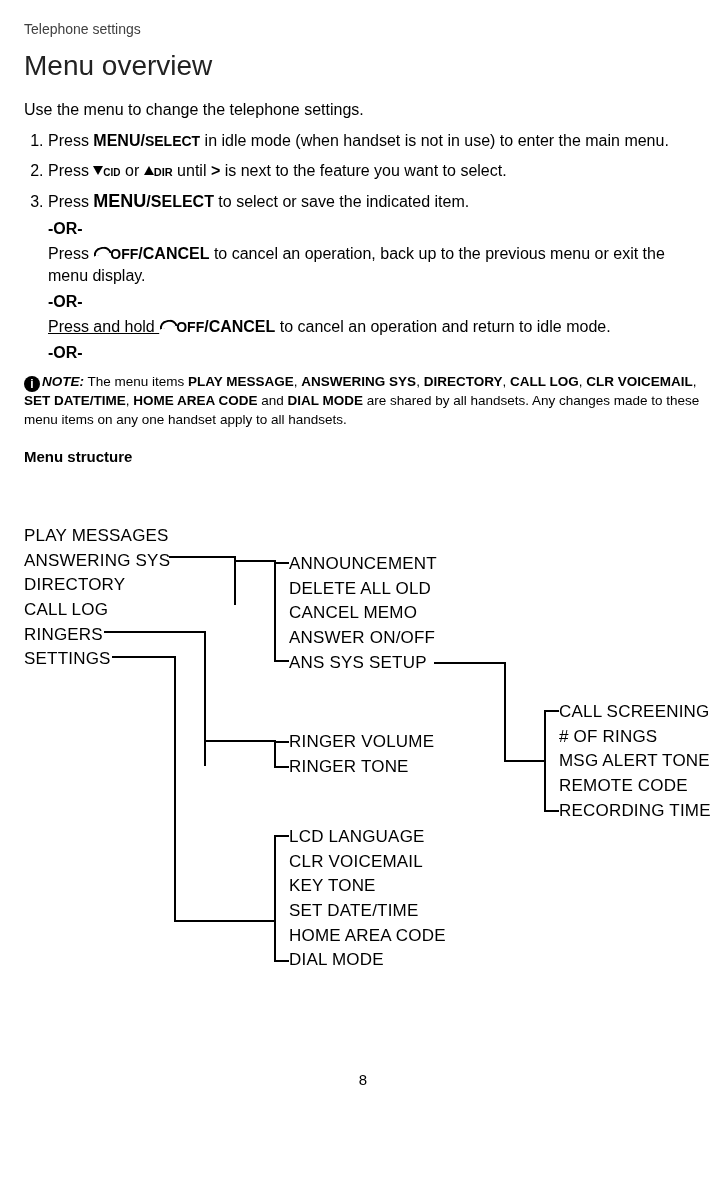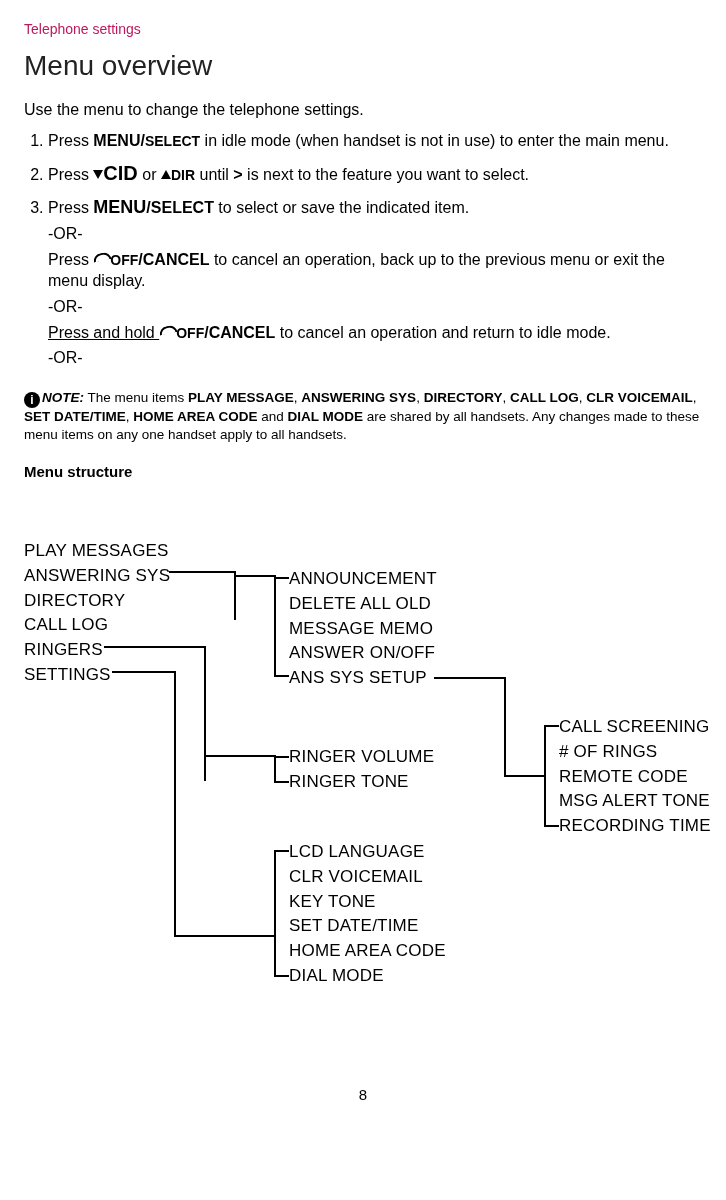--- a/index.html
+++ b/index.html
@@ -7,38 +7,38 @@
       margin: 0;
       padding: 20px 24px;
       width: 726px;
       box-sizing: border-box;
       color: #000;
       font-size: 16px;
       line-height: 1.35;
     }
     .breadcrumb {
       font-size: 14px;
-      color: #be185d;
+      color: #404040;
       margin-bottom: 8px;
     }
     h1.title {
       font-size: 28px;
       font-weight: normal;
       margin: 0 0 14px 0;
       color: #222;
     }
     ol.steps {
       padding-left: 24px;
-      margin: 0 0 20px 0;
+      margin: 0 0 10px 0;
     }
     ol.steps li {
       margin-bottom: 8px;
     }
     .orline {
-      font-weight: normal;
+      font-weight: bold;
       margin: 4px 0;
     }
     .note-block {
       font-size: 13.5px;
       margin: 8px 0 18px 0;
       line-height: 1.35;
     }
     .info-icon {
       display: inline-block;
       width: 16px; height: 16px;
@@ -121,21 +121,21 @@
 
 <h1 class="title">Menu overview</h1>
 
 <p style="margin:6px 0 10px 0">Use the menu to change the telephone settings.</p>
 
 <ol class="steps">
   <li>
     <span>Press </span><b>MENU/</b><b style="font-size:14px">SELECT</b><span> in idle mode (when handset is not in use) to enter the main menu.</span>
   </li>
   <li>
-    <span>Press </span><span class="tri tri-down"></span><b style="font-size:20px">CID</b><span> or </span><span class="tri tri-up"></span><b style="font-size:14px">DIR</b><span> until </span><b>&gt;</b><span> is next to the feature you want to select.</span>
+    <span>Press </span><span class="tri tri-down"></span><b style="font-size:10px">CID</b><span> or </span><span class="tri tri-up"></span><b style="font-size:11px">DIR</b><span> until </span><b>&gt;</b><span> is next to the feature you want to select.</span>
   </li>
   <li>
     <span>Press </span><b style="font-size:18px">MENU</b><b>/SELECT</b><span> to select or save the indicated item.</span>
     <div class="orline">-OR-</div>
     <span>Press </span><span class="phone-icon"></span><b style="font-size:14px">OFF</b><b>/CANCEL</b><span> to cancel an operation, back up to the previous menu or exit the menu display.</span>
     <div class="orline">-OR-</div>
     <span style="text-decoration:underline">Press and hold </span><span class="phone-icon"></span><b style="font-size:14px">OFF</b><b>/CANCEL</b><span> to cancel an operation and return to idle mode.</span>
     <div class="orline">-OR-</div>
   </li>
 </ol>
@@ -160,21 +160,21 @@
   <div class="connector hline" style="left:145px; top:56px; width:65px;"></div>
   <div class="connector vline" style="left:210px; top:56px; height:49px;"></div>
   <div class="connector hline" style="left:210px; top:60px; width:40px;"></div>
   <div class="connector vline" style="left:250px; top:60px; height:100px;"></div>
   <div class="connector hline" style="left:250px; top:62px; width:15px;"></div>
   <div class="connector hline" style="left:250px; top:160px; width:15px;"></div>
 
   <div class="col" style="left:265px; top:52px;">
     <div>ANNOUNCEMENT</div>
     <div>DELETE ALL OLD</div>
-    <div>MESSAGE MEMO</div>
+    <div>CANCEL MEMO</div>
     <div>ANSWER ON/OFF</div>
     <div>ANS SYS SETUP</div>
   </div>
 
   <div class="connector hline" style="left:80px; top:131px; width:100px;"></div>
   <div class="connector vline" style="left:180px; top:131px; height:135px;"></div>
   <div class="connector hline" style="left:180px; top:240px; width:70px;"></div>
   <div class="connector vline" style="left:250px; top:240px; height:26px;"></div>
   <div class="connector hline" style="left:250px; top:241px; width:15px;"></div>
   <div class="connector hline" style="left:250px; top:266px; width:15px;"></div>
@@ -203,20 +203,20 @@
   <div class="connector hline" style="left:410px; top:162px; width:70px;"></div>
   <div class="connector vline" style="left:480px; top:162px; height:98px;"></div>
   <div class="connector hline" style="left:480px; top:260px; width:40px;"></div>
   <div class="connector vline" style="left:520px; top:210px; height:100px;"></div>
   <div class="connector hline" style="left:520px; top:210px; width:15px;"></div>
   <div class="connector hline" style="left:520px; top:310px; width:15px;"></div>
 
   <div class="col" style="left:535px; top:200px;">
     <div>CALL SCREENING</div>
     <div># OF RINGS</div>
+    <div>MSG ALERT TONE</div>
     <div>REMOTE CODE</div>
-    <div>MSG ALERT TONE</div>
     <div>RECORDING TIME</div>
   </div>
 
 </div>
 
 <div class="page-num">8</div>
 
 </body></html>

